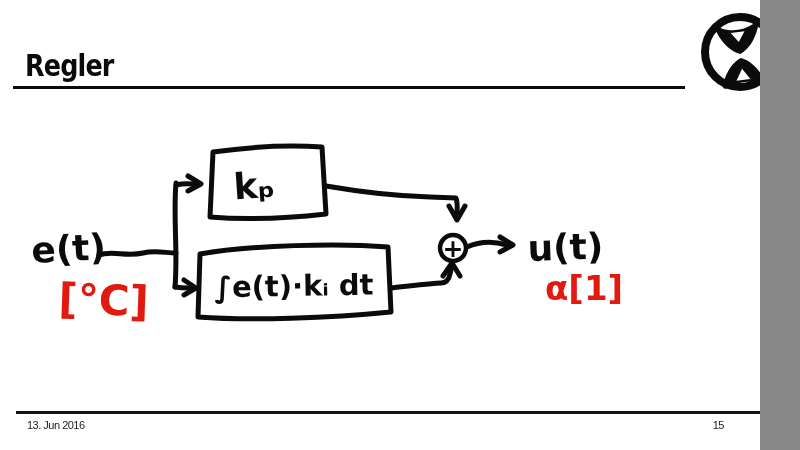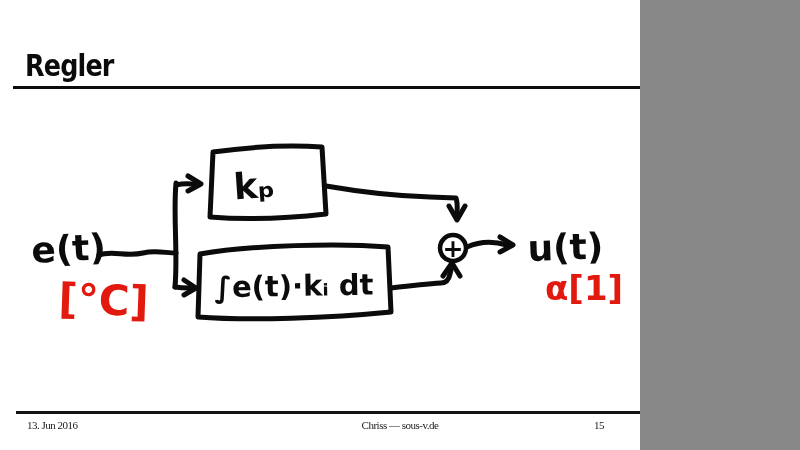--- a/index.html
+++ b/index.html
@@ -1,17 +1,17 @@
 <!DOCTYPE html>
 <html><head>
 <meta charset="utf-8">
 <style>
   html,body{margin:0;padding:0;background:#888;}
   .slide{
-    position:relative;width:640px;height:450px;background:#ffffff;
+    position:relative;width:760px;height:450px;background:#ffffff;
     font-family:"DejaVu Sans",sans-serif;overflow:hidden;
   }
   
   .page-title{
     position:absolute;left:25px;top:47px;margin:0;
     font-size:31px;font-weight:bold;color:#0b0b0b;letter-spacing:-1px;
     transform:scaleX(0.82);transform-origin:left top;
     font-family:"DejaVu Sans",sans-serif;
   }
   .title-rule{
@@ -22,21 +22,21 @@
   .diagram{position:absolute;left:0;top:0;width:800px;height:450px;}
   .ink{stroke:#0b0b0b;stroke-width:5;fill:none;stroke-linecap:round;stroke-linejoin:round;}
   .ink-thin{stroke:#0b0b0b;stroke-width:4.5;fill:none;stroke-linecap:round;stroke-linejoin:round;}
   .hand{font-family:"DejaVu Sans",sans-serif;font-weight:bold;fill:#0b0b0b;}
   .hand-red{font-family:"DejaVu Sans",sans-serif;font-weight:bold;fill:#e2190e;}
   
   .footer-rule{
     position:absolute;left:16px;top:411px;width:766px;height:3px;background:#141414;
   }
   .footer-text{
-    position:absolute;top:419px;font-family:Liberation Serif, serif;
+    position:absolute;top:419px;font-family:Liberation Sans, sans-serif;
     font-size:11px;color:#1c1c1c;letter-spacing:-0.5px;
   }
   .f-date{left:27px;}
   .f-credit{left:0;width:800px;text-align:center;}
   .f-page{right:36px;margin-left:44px;}
 </style>
 </head>
 <body>
 
 <div class="slide">
@@ -94,16 +94,15 @@
     </g>
 
     <text class="hand" x="32" y="263" font-size="36" transform="rotate(-3 32 263)">e(t)</text>
     <text class="hand-red" x="58" y="313" font-size="42" transform="rotate(2 58 313)">[°C]</text>
     <text class="hand" x="528" y="261" font-size="36" transform="rotate(-2 528 261)">u(t)</text>
     <text class="hand-red" x="545" y="300" font-size="34">α[1]</text>
   </svg>
 
   <div class="footer-rule"></div>
   <span class="footer-text f-date">13. Jun 2016</span>
-  <span class="footer-text f-credit">Chriss — sous-v.de</span>
   <span class="footer-text f-page">15</span>
 
 </div>
 
 </body></html>

